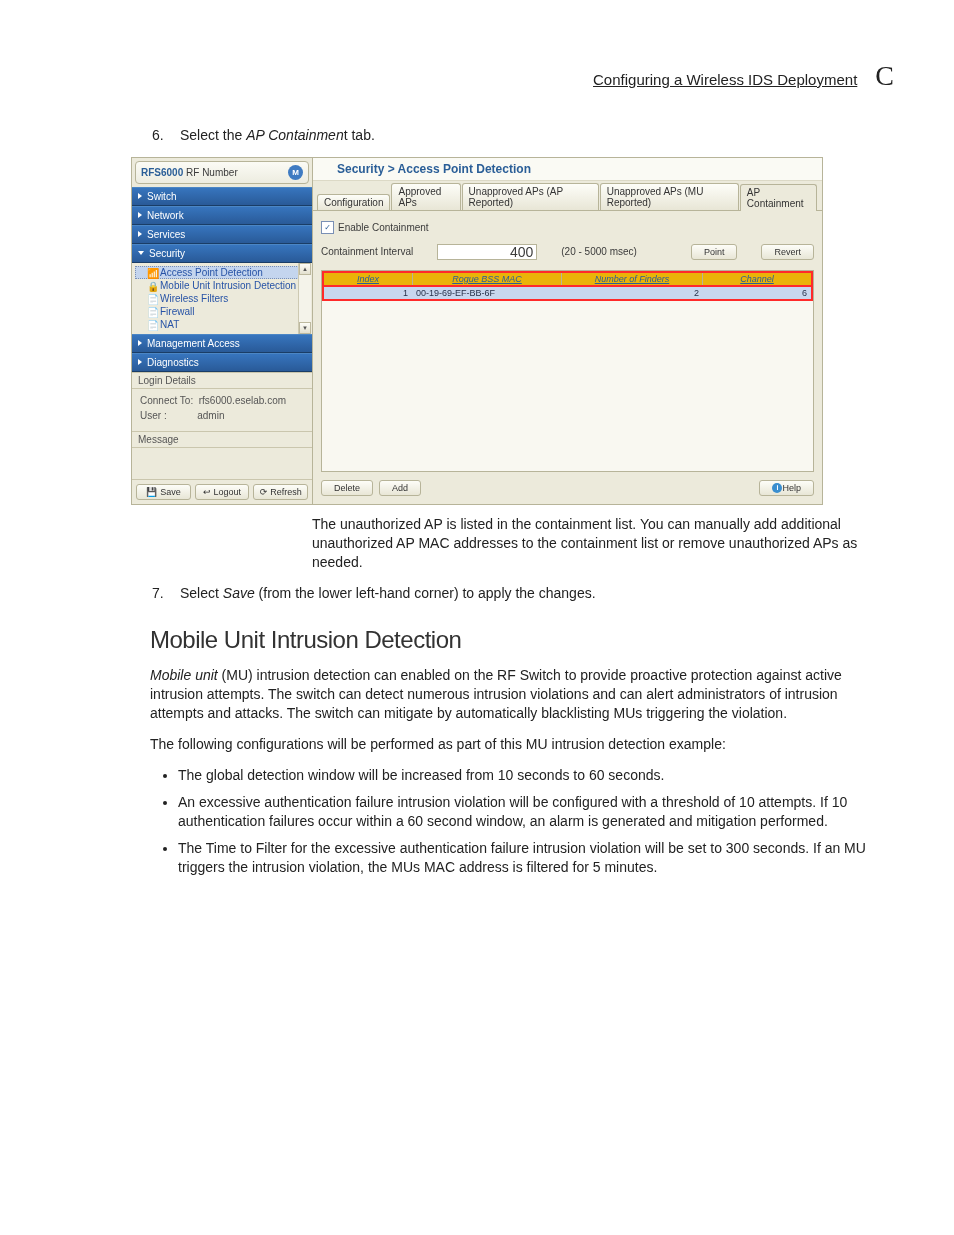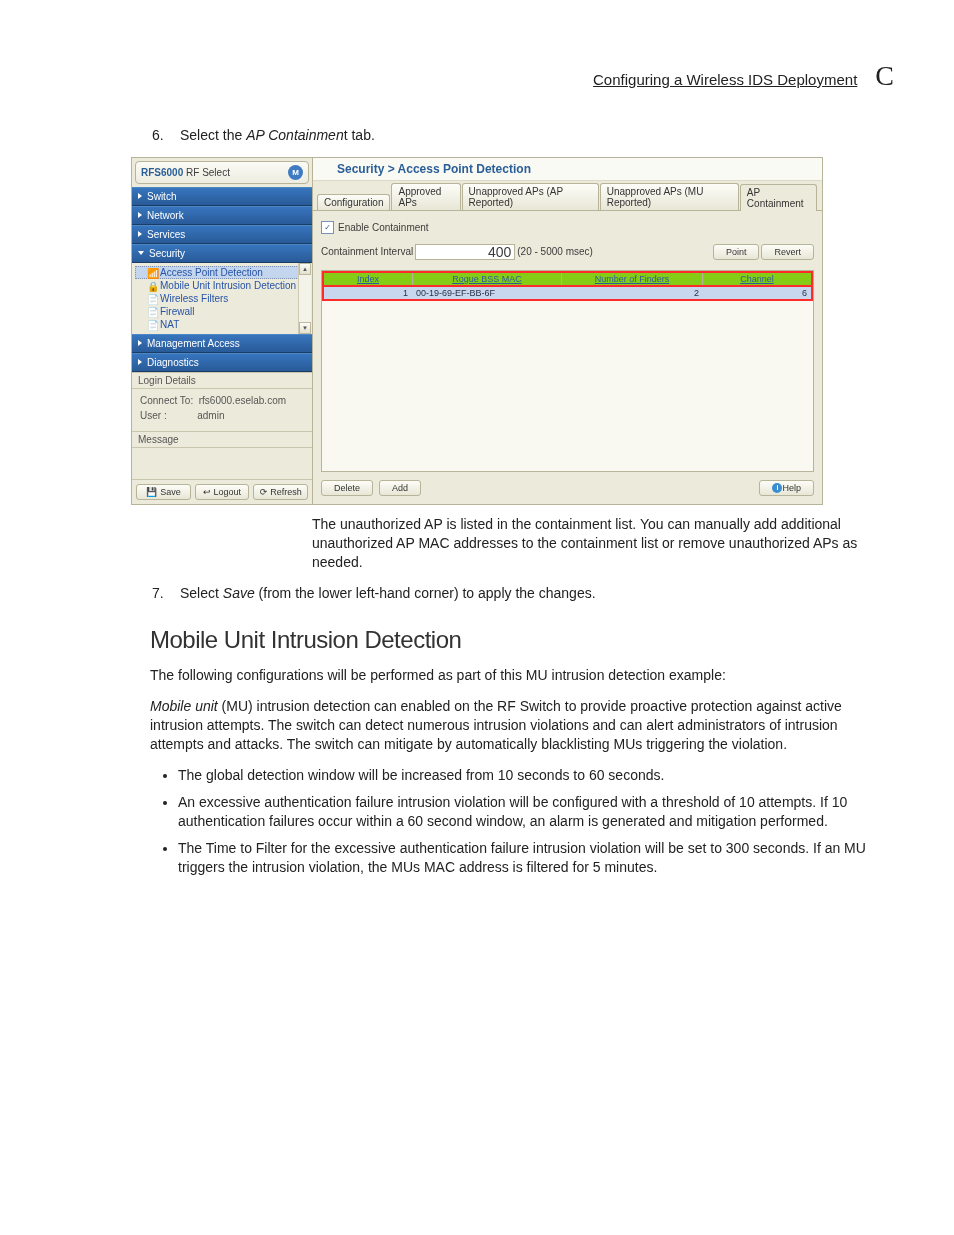--- a/index.html
+++ b/index.html
@@ -39,28 +39,28 @@
   .sbtn { flex: 1; display: flex; align-items: center; justify-content: center; gap: 3px; background: linear-gradient(#fdfdf8,#e8e6d6); border: 1px solid #b7b499; border-radius: 3px; padding: 2px 3px; font-size: 9px; color: #333; white-space: nowrap; }
 
   .main { flex: 1; background: #eceadb; display: flex; flex-direction: column; }
   .crumb { color: #2a5e97; font-weight: bold; font-size: 12px; padding: 4px 24px; border-bottom: 1px solid #dcd9c6; background: #fafaf4; }
   .tabs { display: flex; align-items: flex-end; border-bottom: 1px solid #b7b499; background: #eceadb; padding: 2px 4px 0 4px; }
   .tab { background: linear-gradient(#fdfdf8,#e8e6d6); border: 1px solid #b7b499; border-bottom: none; border-radius: 3px 3px 0 0; padding: 2px 6px; margin-right: 1px; color: #333; }
   .tab.active { background: #eceadb; position: relative; top: 1px; }
   .panel { flex: 1; padding: 8px; display: flex; flex-direction: column; }
   .chk-line { display: flex; align-items: center; gap: 4px; margin: 2px 0 10px 0; }
   .chk { width: 11px; height: 11px; background: #fff; border: 1px solid #7a90b5; display: inline-flex; align-items: center; justify-content: center; font-size: 8px; color: #2a5e97; }
-  .intline { display: flex; align-items: center; gap: 2px; margin-bottom: 10px; }
+  .intline { display: flex; align-items: center; gap: 24px; margin-bottom: 10px; }
   .intline .txt { flex: 0 0 auto; }
   .intline .field { width: 100px; height: 16px; border: 1px solid #b7b499; background: #fff; box-sizing: border-box; padding: 0 3px; text-align: right; font-size: 14px; display: flex; align-items: center; justify-content: flex-end; }
   .btn { background: linear-gradient(#fdfdf8,#e8e6d6); border: 1px solid #b7b499; border-radius: 3px; padding: 2px 12px; font-size: 9px; color: #333; }
   .tablewrap { border: 1px solid #b7b499; background: #f9f8f1; }
   .trow { display: flex; }
   .tcell { border-right: 1px solid #b7b499; padding: 1px 4px; text-align: center; color: #2a5e97; text-decoration: underline; font-size: 9px; }
-  .thead { border: 2px solid #ff2a2a; border-bottom: none; background: #84cc16; }
+  .thead { border: 2px solid #ff2a2a; border-bottom: none; background: #eab308; font-style: italic; }
   .thead .tcell:nth-child(1) { flex: 0 0 80px; }
   .thead .tcell:nth-child(2) { flex: 0 0 140px; }
   .thead .tcell:nth-child(3) { flex: 1; }
   .thead .tcell:nth-child(4) { flex: 0 0 100px; border-right: none; }
   .tdata { border: 2px solid #ff2a2a; background: #c8d7ee; }
   .tdata .dcell { text-decoration: none; color: #28324a; font-size: 9px; padding: 1px 4px; }
   .tdata .dcell:nth-child(1) { flex: 0 0 80px; text-align: right; border-right: none; }
   .tdata .dcell:nth-child(2) { flex: 0 0 140px; text-align: left; }
   .tdata .dcell:nth-child(3) { flex: 1; text-align: right; }
   .tdata .dcell:nth-child(4) { flex: 0 0 100px; text-align: right; }
@@ -82,21 +82,21 @@
   <div class="step">
     <span class="num">6.</span>
     <span class="body">
       <span>Select the </span><span class="em">AP Containmen</span><span>t tab.</span>
     </span>
   </div>
 
   <div class="shot">
     <div class="sidebar">
       <div class="device-bar">
-        <span class="name"><span class="b">RFS6000</span> <span>RF Select</span></span>
+        <span class="name"><span class="b">RFS6000</span> <span>RF Number</span></span>
         <span class="logo">M</span>
       </div>
       <div class="nav-head">
           <span class="tri"></span>
           <span>Switch</span>
         </div>
       <div class="nav-head">
           <span class="tri"></span>
           <span>Network</span>
         </div>
@@ -222,25 +222,25 @@
 
   <div class="step">
     <span class="num">7.</span>
     <span class="body">
       <span>Select </span><span class="em">Save</span><span> (from the lower left-hand corner) to apply the changes.</span>
     </span>
   </div>
 
   <h2 class="h2">Mobile Unit Intrusion Detection</h2>
 
-  <div class="para-flush">The following configurations will be performed as part of this MU intrusion detection example:</div>
-
   <div class="para-flush">
     <span class="em">Mobile unit</span><span> (MU) intrusion detection can enabled on the RF Switch to provide proactive protection against active intrusion attempts. The switch can detect numerous intrusion violations and can alert administrators of intrusion attempts and attacks. The switch can mitigate by automatically blacklisting MUs triggering the violation.</span>
   </div>
+
+  <div class="para-flush">The following configurations will be performed as part of this MU intrusion detection example:</div>
 
   <ul class="bullets">
     <li>The global detection window will be increased from 10 seconds to 60 seconds.</li>
     <li>An excessive authentication failure intrusion violation will be configured with a threshold of 10 attempts. If 10 authentication failures occur within a 60 second window, an alarm is generated and mitigation performed.</li>
     <li>The Time to Filter for the excessive authentication failure intrusion violation will be set to 300 seconds. If an MU triggers the intrusion violation, the MUs MAC address is filtered for 5 minutes.</li>
   </ul>
 
 </div>
 
 </body></html>

